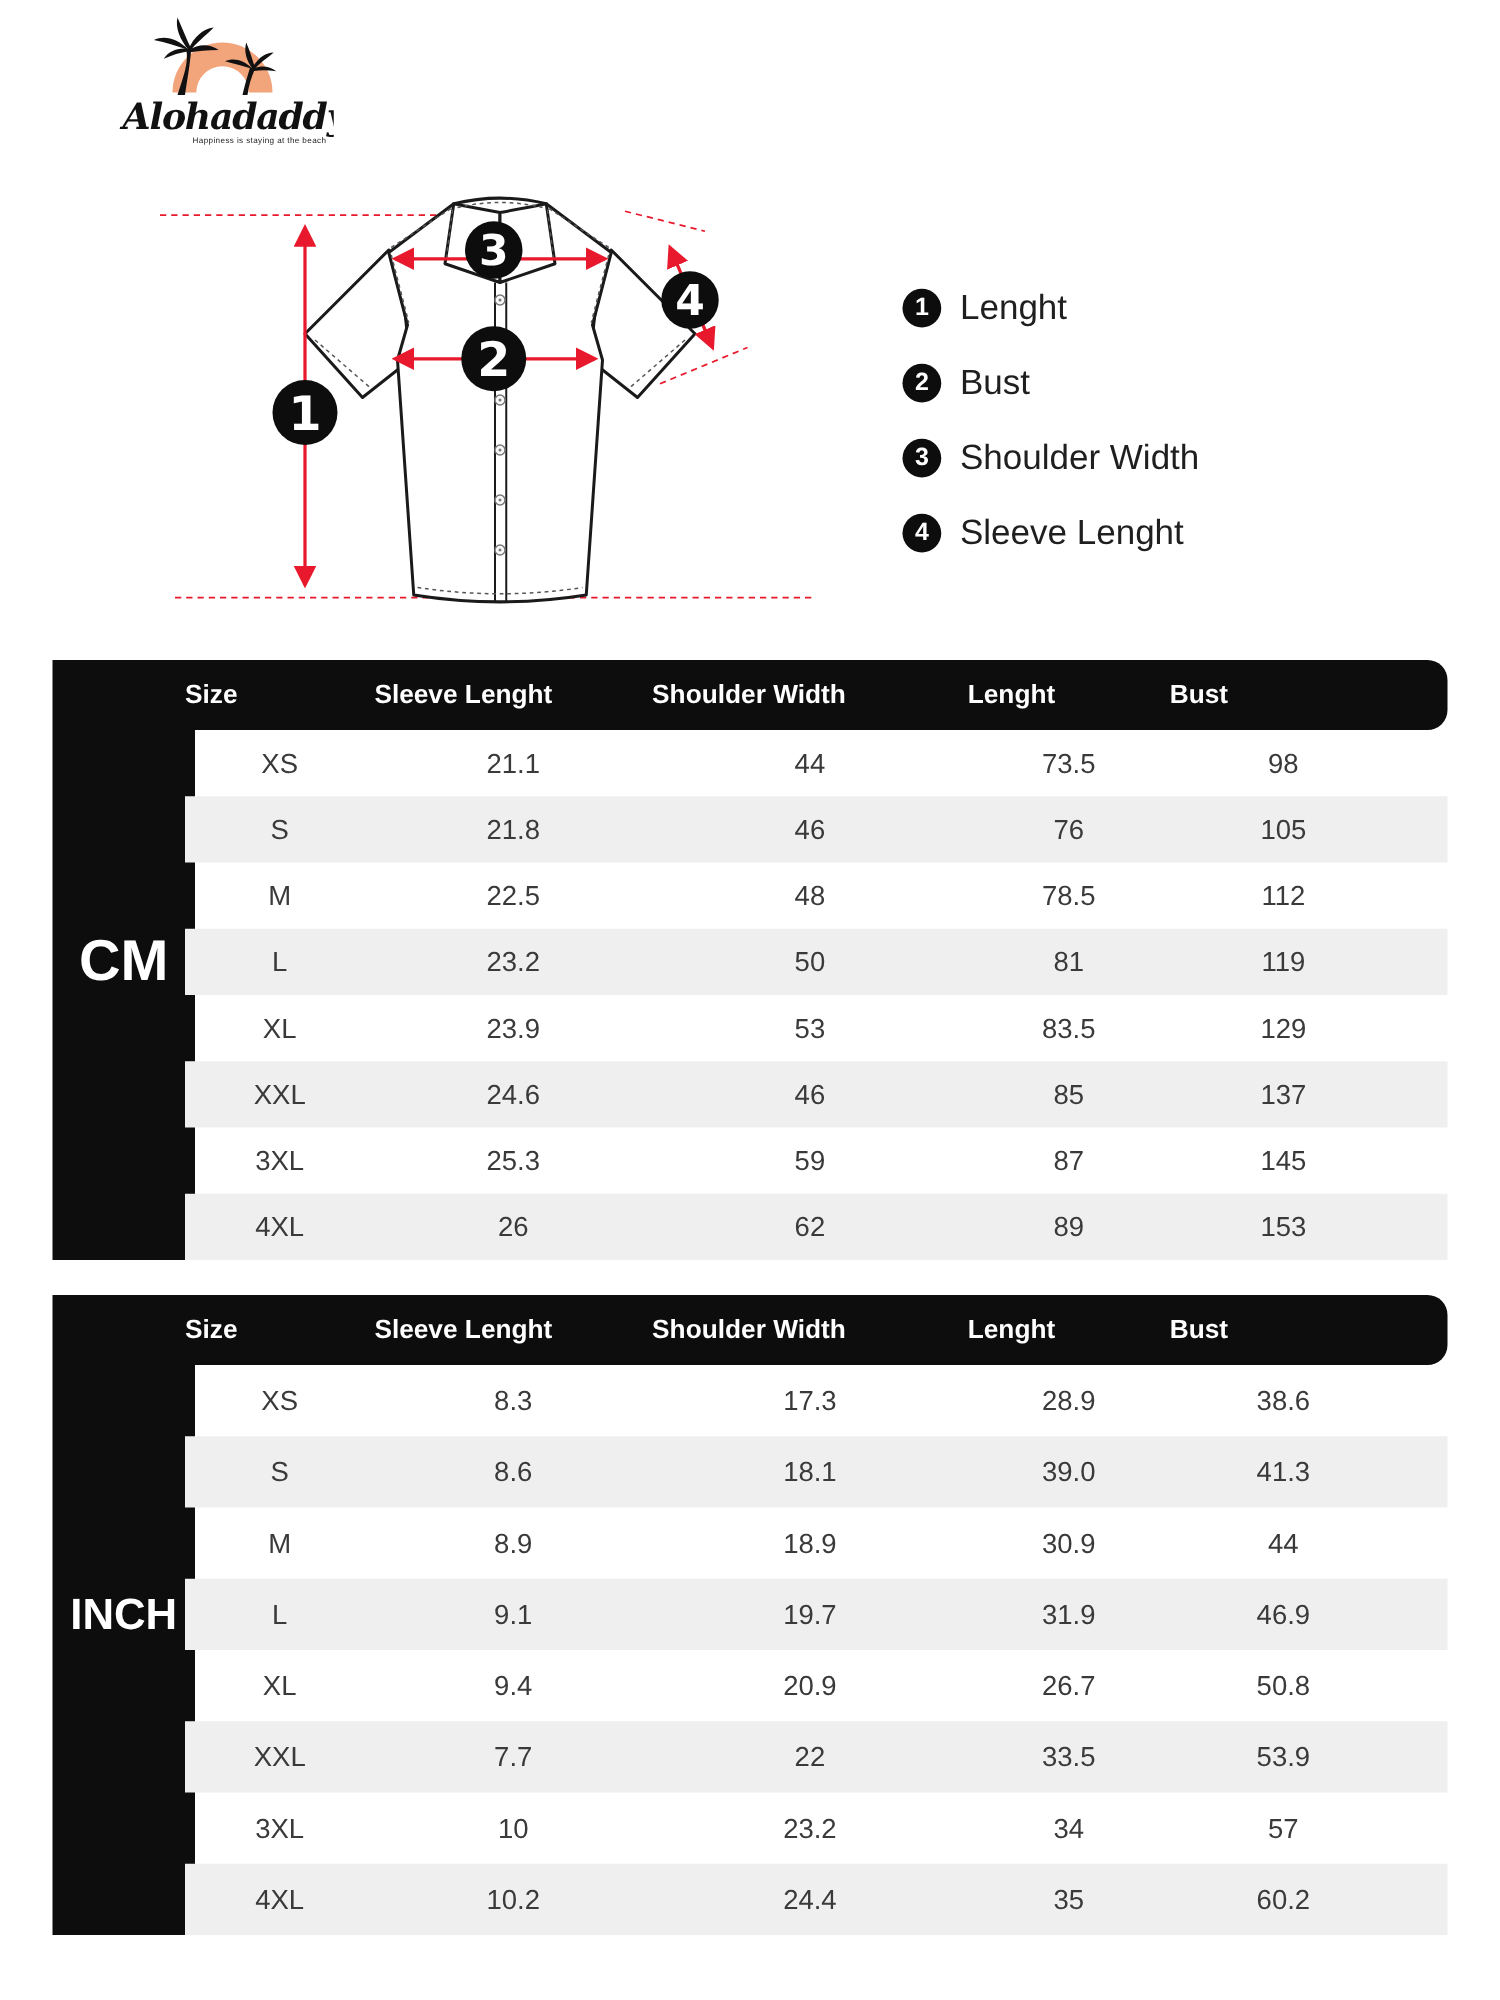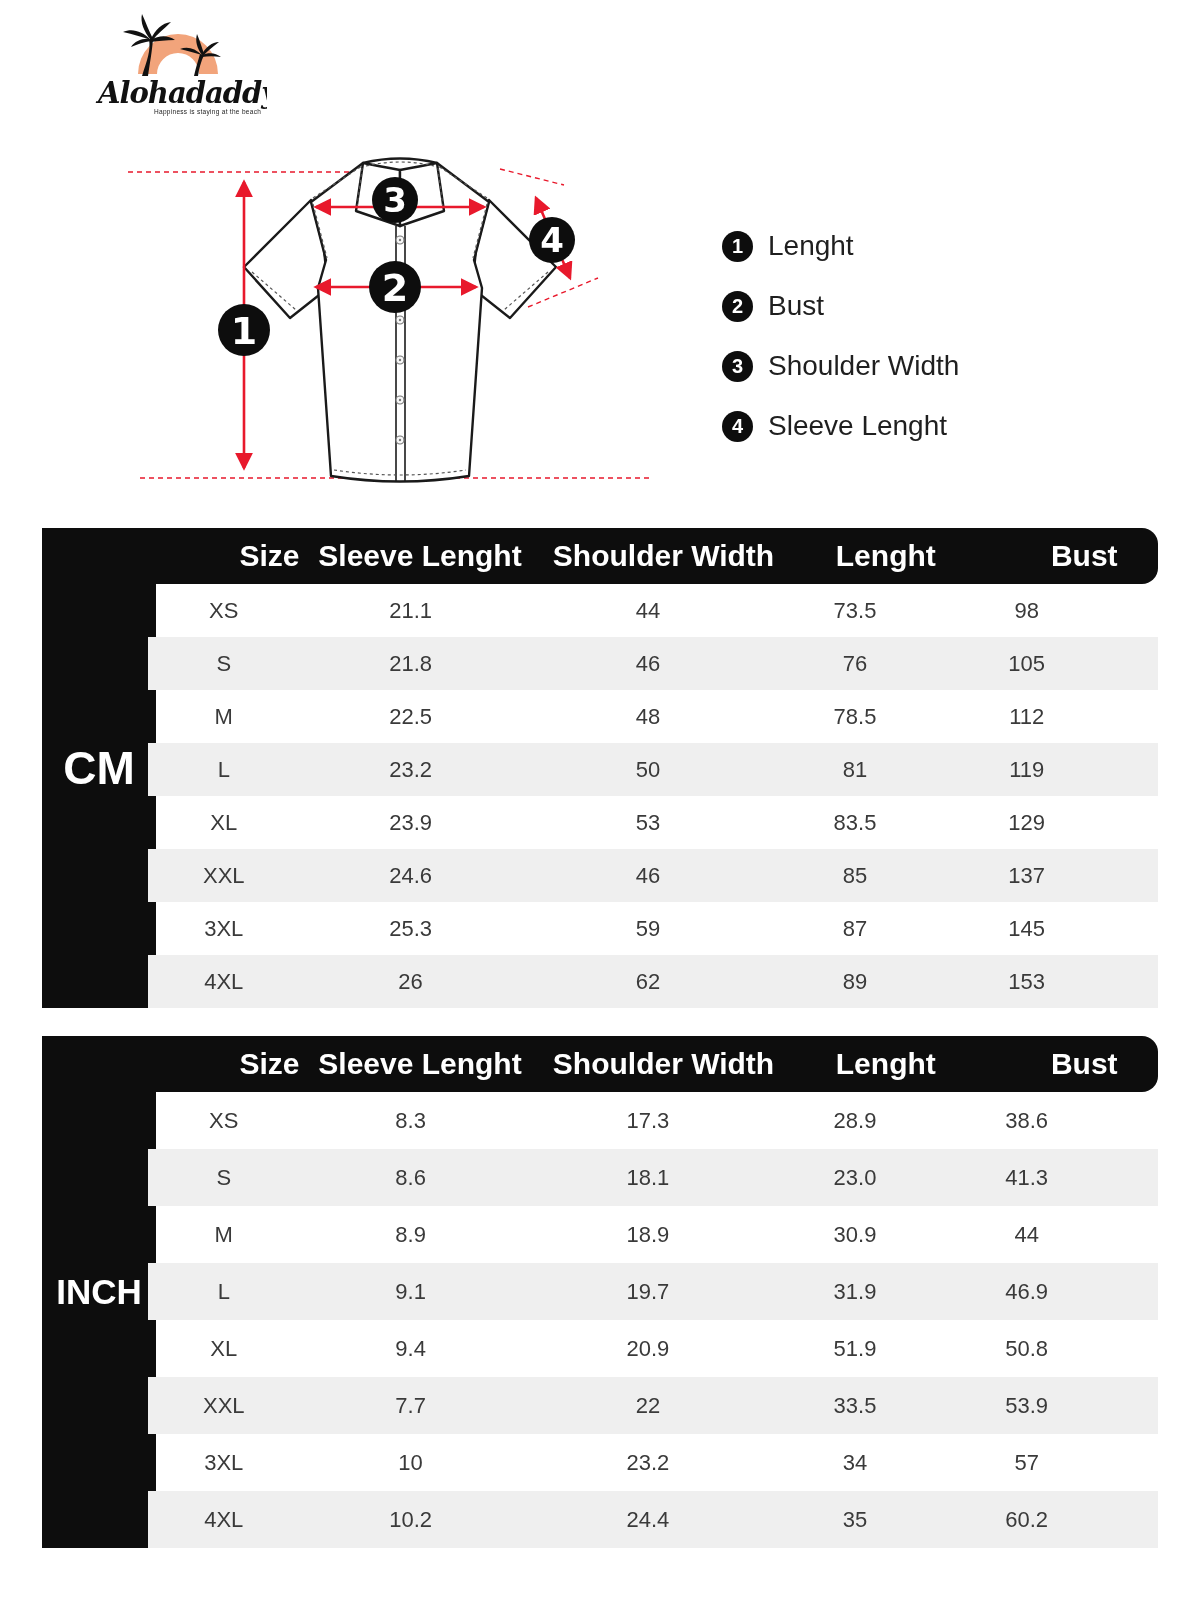--- a/index.html
+++ b/index.html
@@ -25,21 +25,21 @@
   .size-table{position:absolute;left:42px;width:1116px;}
   .size-table.cm{top:528px;height:480px;}
   .size-table.inch{top:1036px;height:512px;}
   .unit-label{position:absolute;left:0;top:0;bottom:0;width:114px;background:#0d0d0d;
               color:#fff;display:flex;align-items:center;justify-content:center;font-weight:700;}
   .cm .unit-label{font-size:46px;}
   .inch .unit-label{font-size:35px;}
   .thead{position:absolute;left:106px;right:0;top:0;height:56px;background:#0d0d0d;
          border-radius:0 16px 16px 0;display:grid;
          grid-template-columns:15% 22% 25% 16% 18% 4%;align-items:center;}
-  .th{text-align:right;color:#ffffff;font-weight:700;font-size:30px;}
+  .th{text-align:left;color:#ffffff;font-weight:700;font-size:21px;}
   .tbody{position:absolute;left:106px;right:0;top:56px;bottom:0;display:grid;grid-auto-rows:1fr;}
   .trow{display:grid;grid-template-columns:15% 22% 25% 16% 18% 4%;align-items:center;}
   .trow:nth-child(even){background:#efefef;}
   .td{text-align:center;font-size:22px;color:#3a3a3a;}
 </style>
 </head>
 <body>
 
 <div class="page">
 
@@ -242,42 +242,42 @@
           <div class="td">XS</div>
           <div class="td">8.3</div>
           <div class="td">17.3</div>
           <div class="td">28.9</div>
           <div class="td">38.6</div>
         </div>
         <div class="trow">
           <div class="td">S</div>
           <div class="td">8.6</div>
           <div class="td">18.1</div>
-          <div class="td">23.0</div>
+          <div class="td">39.0</div>
           <div class="td">41.3</div>
         </div>
         <div class="trow">
           <div class="td">M</div>
           <div class="td">8.9</div>
           <div class="td">18.9</div>
           <div class="td">30.9</div>
           <div class="td">44</div>
         </div>
         <div class="trow">
           <div class="td">L</div>
           <div class="td">9.1</div>
           <div class="td">19.7</div>
           <div class="td">31.9</div>
           <div class="td">46.9</div>
         </div>
         <div class="trow">
           <div class="td">XL</div>
           <div class="td">9.4</div>
           <div class="td">20.9</div>
-          <div class="td">51.9</div>
+          <div class="td">26.7</div>
           <div class="td">50.8</div>
         </div>
         <div class="trow">
           <div class="td">XXL</div>
           <div class="td">7.7</div>
           <div class="td">22</div>
           <div class="td">33.5</div>
           <div class="td">53.9</div>
         </div>
         <div class="trow">

